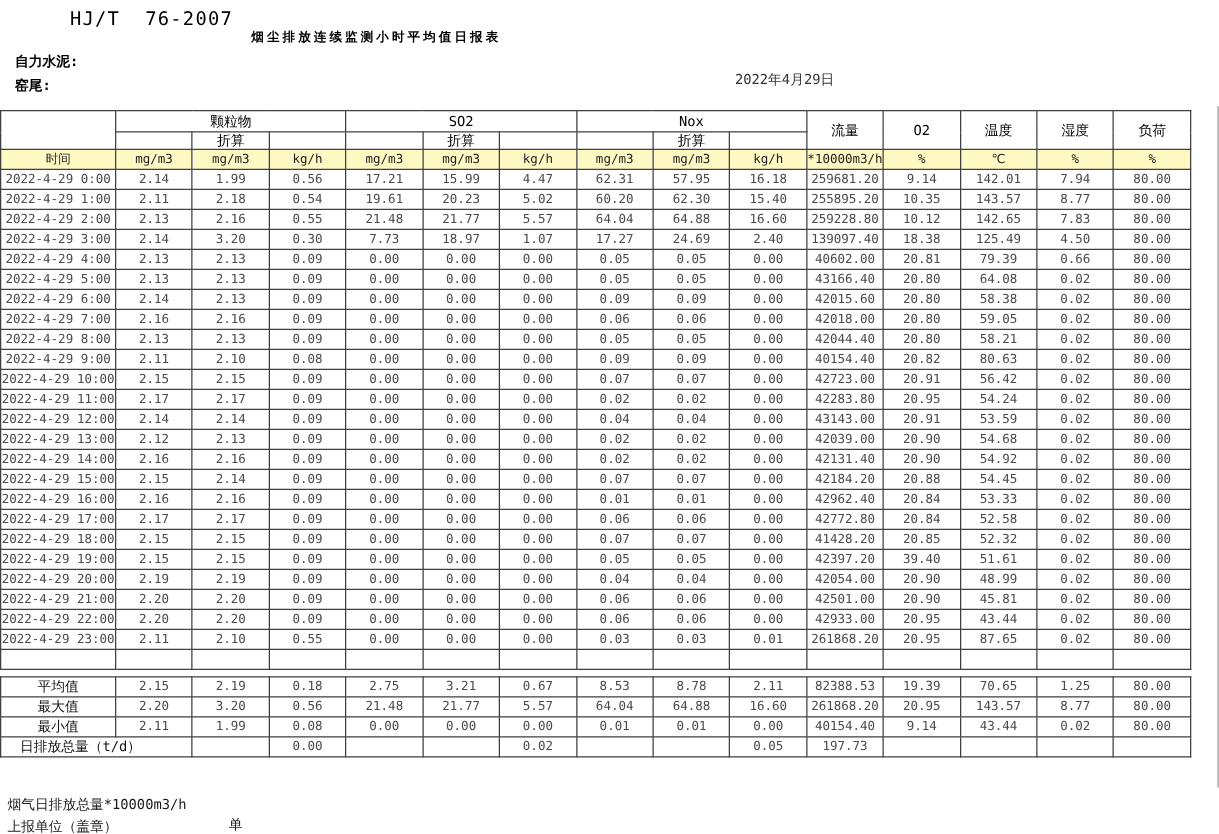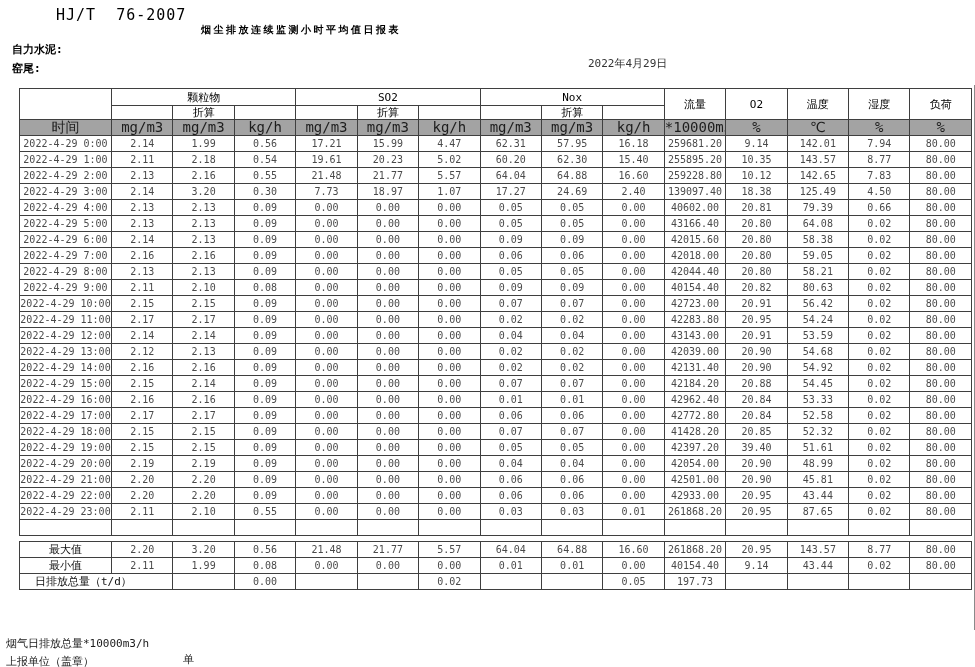--- a/index.html
+++ b/index.html
@@ -5,30 +5,30 @@
   html,body{margin:0;padding:0;}
   body{
     width:975px;height:667px;position:relative;background:#ffffff;overflow:hidden;
     font-family:"DejaVu Sans Mono","DejaVu Sans",sans-serif;color:#000;
   }
   .std{position:absolute;left:56px;top:6px;font-size:15px;font-weight:normal;white-space:pre;letter-spacing:1px;}
   .title{position:absolute;left:201px;top:23px;font-size:10px;font-weight:bold;letter-spacing:2.5px;}
   .company{position:absolute;left:12px;top:42px;font-size:11px;font-weight:bold;}
   .loc{position:absolute;left:12px;top:61px;font-size:11px;font-weight:bold;}
   .date{position:absolute;left:588px;top:56px;font-size:11px;color:#333;}
-  .tables{position:absolute;left:19px;top:88px;width:953px;}
+  .tables{position:absolute;left:0;top:88px;width:953px;}
   table{border-collapse:collapse;table-layout:fixed;width:953px;}
   col.c-time{width:92px;}
   td{
     border:1px solid #3f3f3f;height:15px;line-height:15px;padding:0;
     font-size:10px;text-align:center;vertical-align:middle;color:#4a4a4a;
     overflow:hidden;white-space:nowrap;
   }
   thead td{color:#000;font-size:11px;}
-  tr.units td{background:#a3a3a3;font-size:14px;color:#1d1d1d;}
+  tr.units td{background:#fef9c3;font-size:10px;color:#1d1d1d;}
   tr.h1 td{height:16px;}
   tr.h2 td{height:13px;line-height:13px;}
   .sum{margin-top:5px;}
   td.lbl{color:#111;font-size:11px;}
   td.left{text-align:left;padding-left:15px;}
   .footer{position:absolute;left:6px;top:636px;font-size:11px;color:#1a1a1a;}
   .footer .line2{margin-top:3px;}
   .footer .unit{position:absolute;left:177px;top:16px;}
   .edge{position:absolute;right:0px;top:85px;width:1px;height:545px;background:#8a8a8a;}
 </style>
@@ -543,20 +543,37 @@
         <col>
         <col>
         <col>
         <col>
         <col>
         <col>
         <col>
     </colgroup>
     <tbody id="summary-rows">
         <tr>
+          <td class="lbl">平均值</td>
+          <td>2.15</td>
+          <td>2.19</td>
+          <td>0.18</td>
+          <td>2.75</td>
+          <td>3.21</td>
+          <td>0.67</td>
+          <td>8.53</td>
+          <td>8.78</td>
+          <td>2.11</td>
+          <td>82388.53</td>
+          <td>19.39</td>
+          <td>70.65</td>
+          <td>1.25</td>
+          <td>80.00</td>
+        </tr>
+        <tr>
           <td class="lbl">最大值</td>
           <td>2.20</td>
           <td>3.20</td>
           <td>0.56</td>
           <td>21.48</td>
           <td>21.77</td>
           <td>5.57</td>
           <td>64.04</td>
           <td>64.88</td>
           <td>16.60</td>

